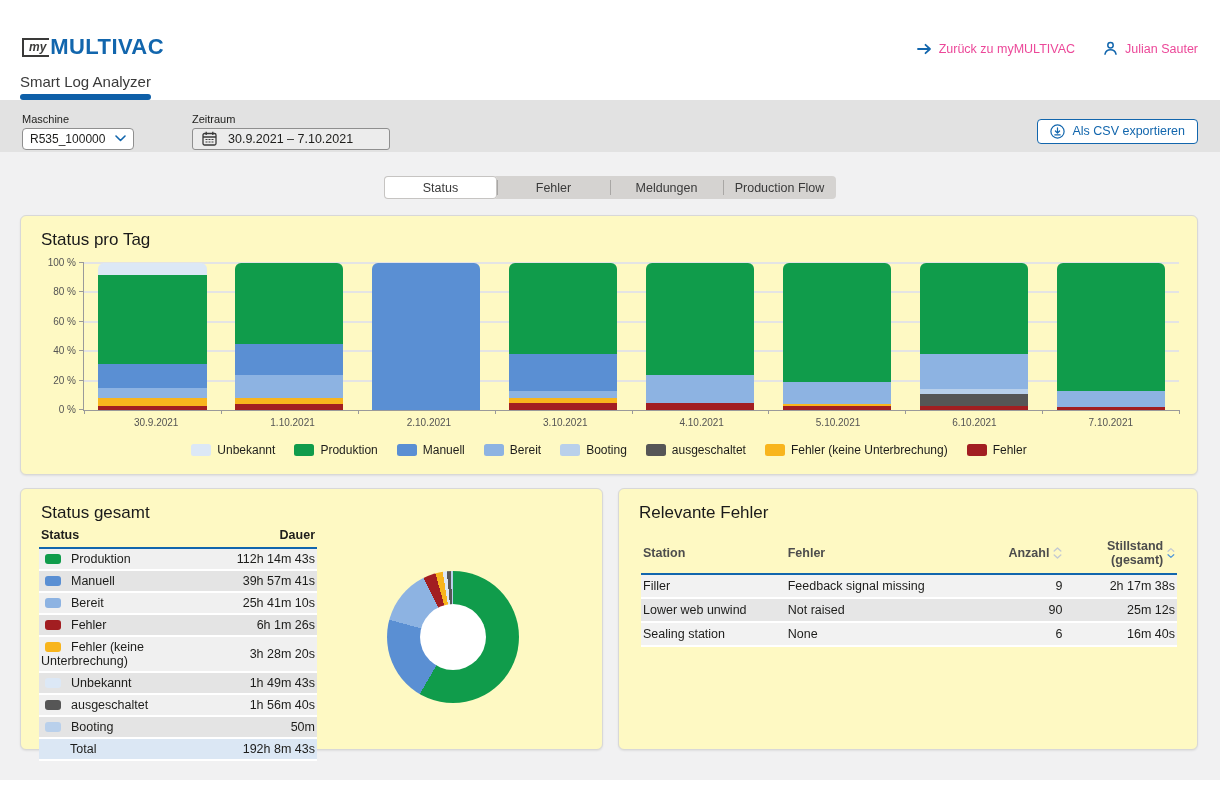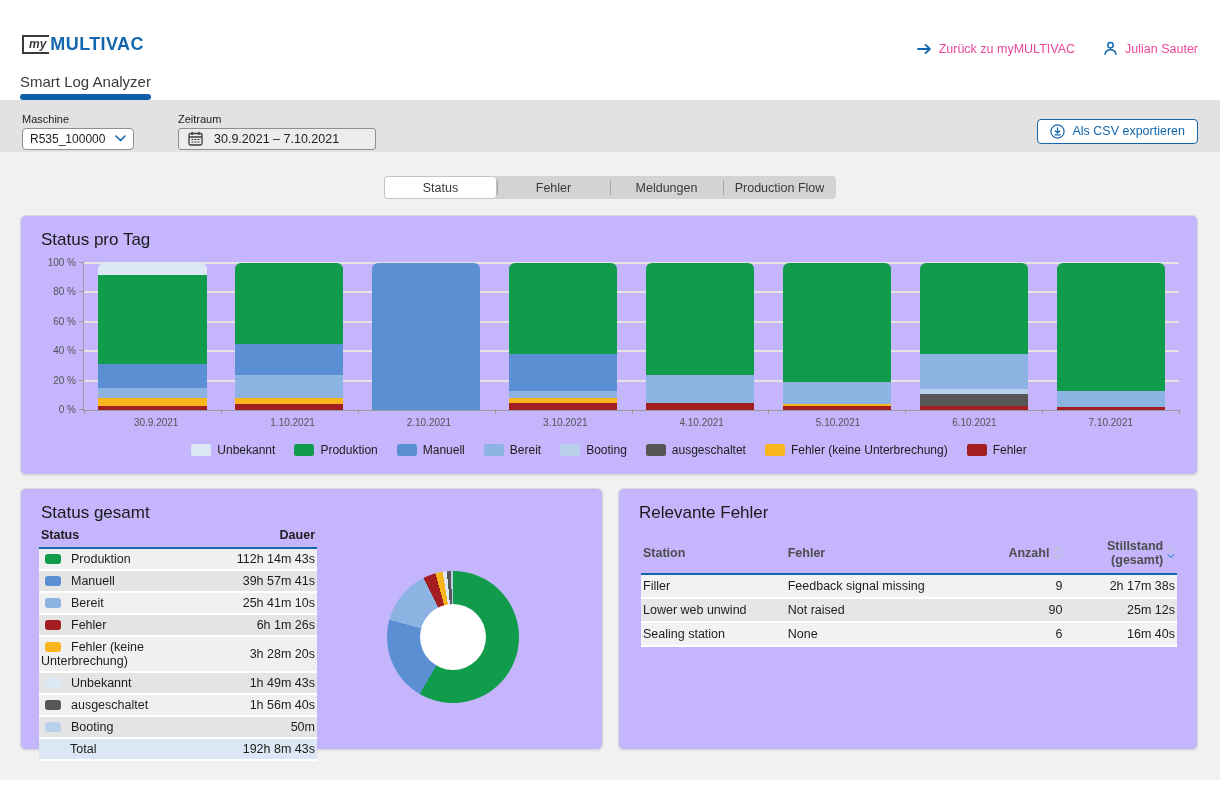--- a/index.html
+++ b/index.html
@@ -5,30 +5,30 @@
   * { margin:0; padding:0; box-sizing:border-box; }
   html,body { background:#fff; }
   body { font-family:"Liberation Sans", sans-serif; color:#1d1d1b; }
   #root { position:relative; width:1220px; height:800px; background:#fff; overflow:hidden; }
 
   
   header { position:absolute; top:0; left:0; right:0; height:100px; background:#fff; }
   .logo { position:absolute; left:22px; top:34px; display:flex; align-items:center; }
   .logo-my { font-style:italic; font-weight:700; font-size:12px; color:#3a3a39;
              border:2px solid #3a3a39; border-right:none; padding:0 3px 1px 5px; }
-  .logo-brand { font-weight:700; font-size:18px; color:#1266ad; letter-spacing:.4px; margin-left:1px; }
+  .logo-brand { font-weight:700; font-size:22px; color:#1266ad; letter-spacing:.4px; margin-left:1px; }
   .header-right { position:absolute; right:22px; top:41px; display:flex; gap:28px; align-items:center;
                   font-size:12.5px; color:#1d1d1b; }
   .hlink { display:flex; align-items:center; gap:7px; cursor:pointer; text-decoration:none; color:#ec4899; }
   .app-tab { position:absolute; left:20px; top:73px; font-size:15px; color:#3a3a3a; }
   .app-tab::after { content:""; display:block; height:6px; background:#0e5fa8; border-radius:3px; margin-top:4px; }
 
   
   .toolbar { position:absolute; top:100px; left:0; right:0; height:62px; background:#e2e2e2;
-             display:flex; align-items:center; padding:0 22px; gap:44px; }
+             display:flex; align-items:center; padding:0 22px; gap:58px; }
   .field { display:flex; flex-direction:column; gap:3px; }
   .field > label { font-size:11px; color:#1d1d1b; }
   .select { width:112px; height:22px; background:#fff; border:1px solid #8f8f8f; border-radius:4px;
             display:flex; align-items:center; justify-content:space-between; padding:0 7px;
             font-size:12px; cursor:pointer; }
   .datefield { height:22px; min-width:198px; background:#ececec; border:1px solid #8f8f8f; border-radius:3px;
                display:flex; align-items:center; gap:11px; padding:0 9px; font-size:12.5px; cursor:pointer; }
   .csv-btn { margin-left:auto; height:25px; background:#fff; color:#1266ad; border:1px solid #1266ad;
              border-radius:4px; display:flex; align-items:center; gap:7px; padding:0 12px;
              font-size:12.5px; font-family:inherit; cursor:pointer; }
@@ -36,21 +36,21 @@
   
   .content { position:absolute; top:152px; left:0; right:0; height:628px; background:#f1f1f2; }
   .tabbar { position:absolute; top:24px; left:50%; transform:translateX(-50%); display:flex;
             background:#d5d3d1; border-radius:4px; height:23px; }
   .tab { width:113px; display:flex; align-items:center; justify-content:center; font-size:12.5px;
          color:#3a3a3a; position:relative; cursor:pointer; }
   .tab:not(.active):not(:first-child)::before { content:""; position:absolute; left:0; top:4px; bottom:4px;
          width:1px; background:#a9a7a5; }
   .tab.active { background:#fff; border-radius:4px; box-shadow:inset 0 0 0 1px #c6c4c2; }
 
-  .card { position:absolute; background:#c4b5fd; border:1px solid #d8d8d8; border-radius:6px;
+  .card { position:absolute; background:#fef9c3; border:1px solid #d8d8d8; border-radius:6px;
           box-shadow:0 1px 2px rgba(0,0,0,.08); }
   .card h2 { position:absolute; left:20px; top:14px; font-size:17px; font-weight:400; color:#1a1a1a; }
   .card-chart  { top:63px;  left:20px;  width:1178px; height:260px; }
   .card-status { top:336px; left:20px;  width:583px;  height:262px; }
   .card-errors { top:336px; left:618px; width:580px;  height:262px; }
 
   
   .plot { position:absolute; left:62px; top:47px; width:1096px; height:148px;
           border-left:1px solid #9a9a9a; border-bottom:1px solid #9a9a9a; }
   .gridline { position:absolute; left:0; right:0; height:2px; background:#e4e4e4; }

